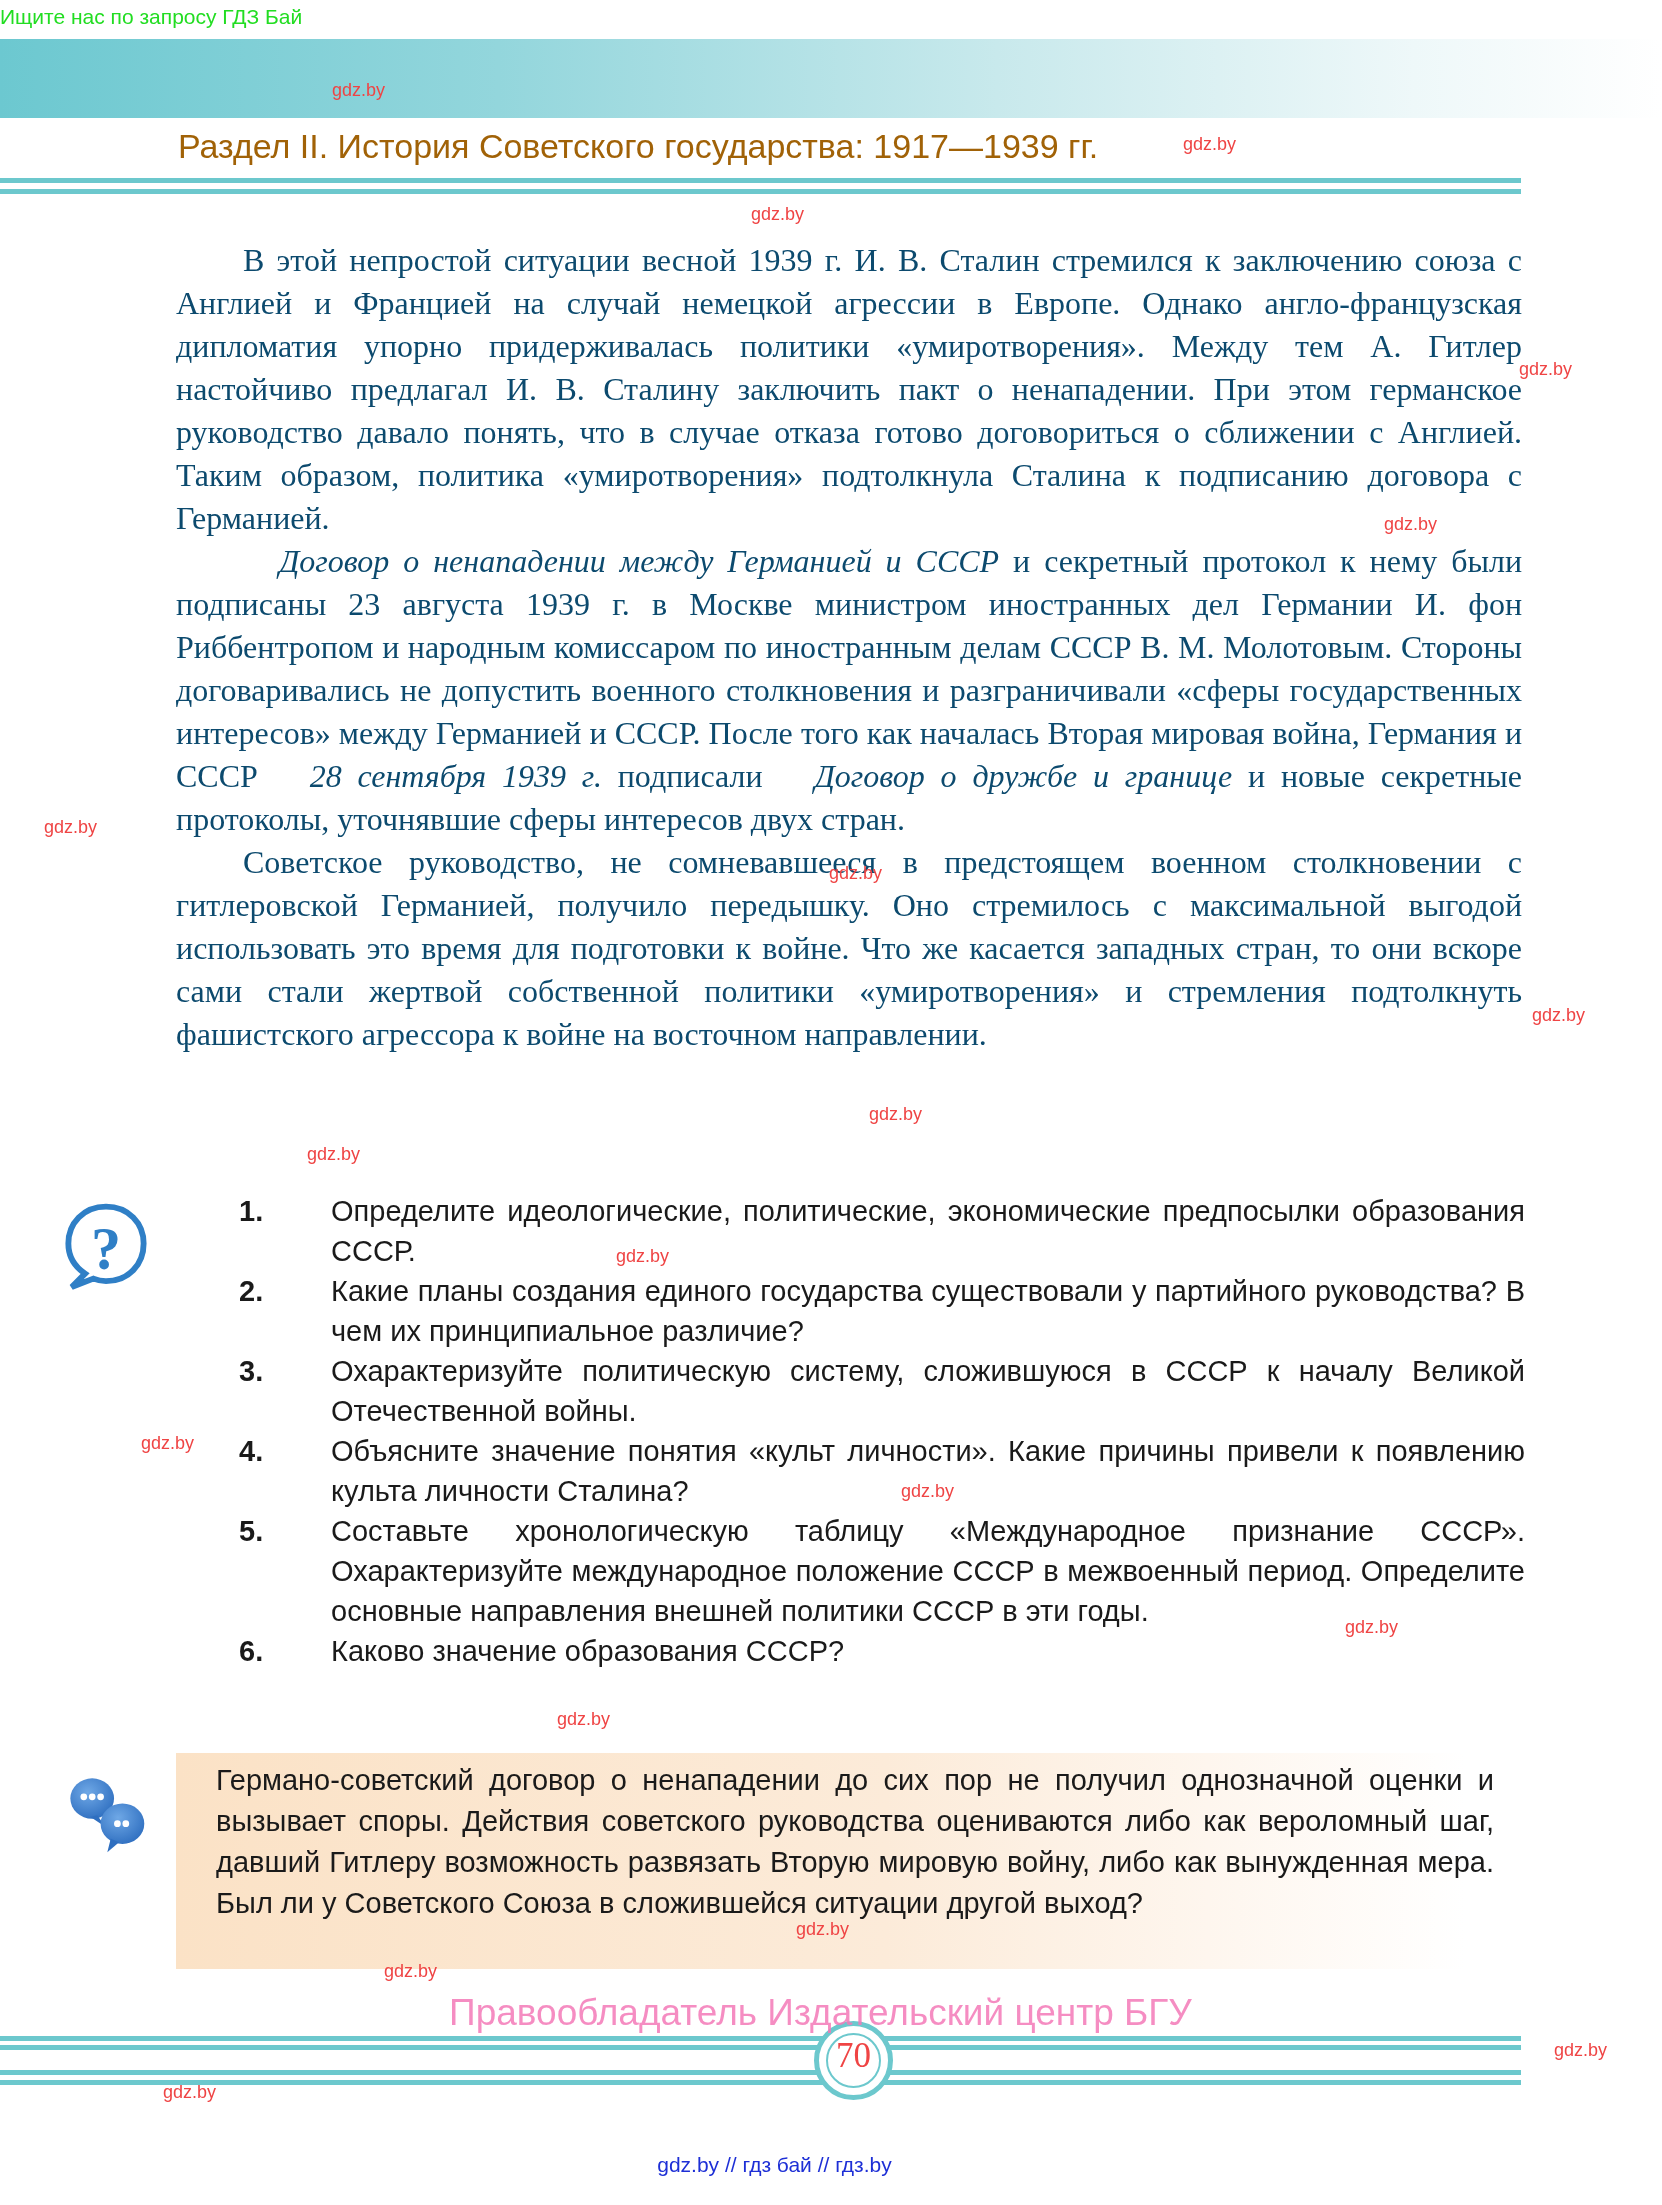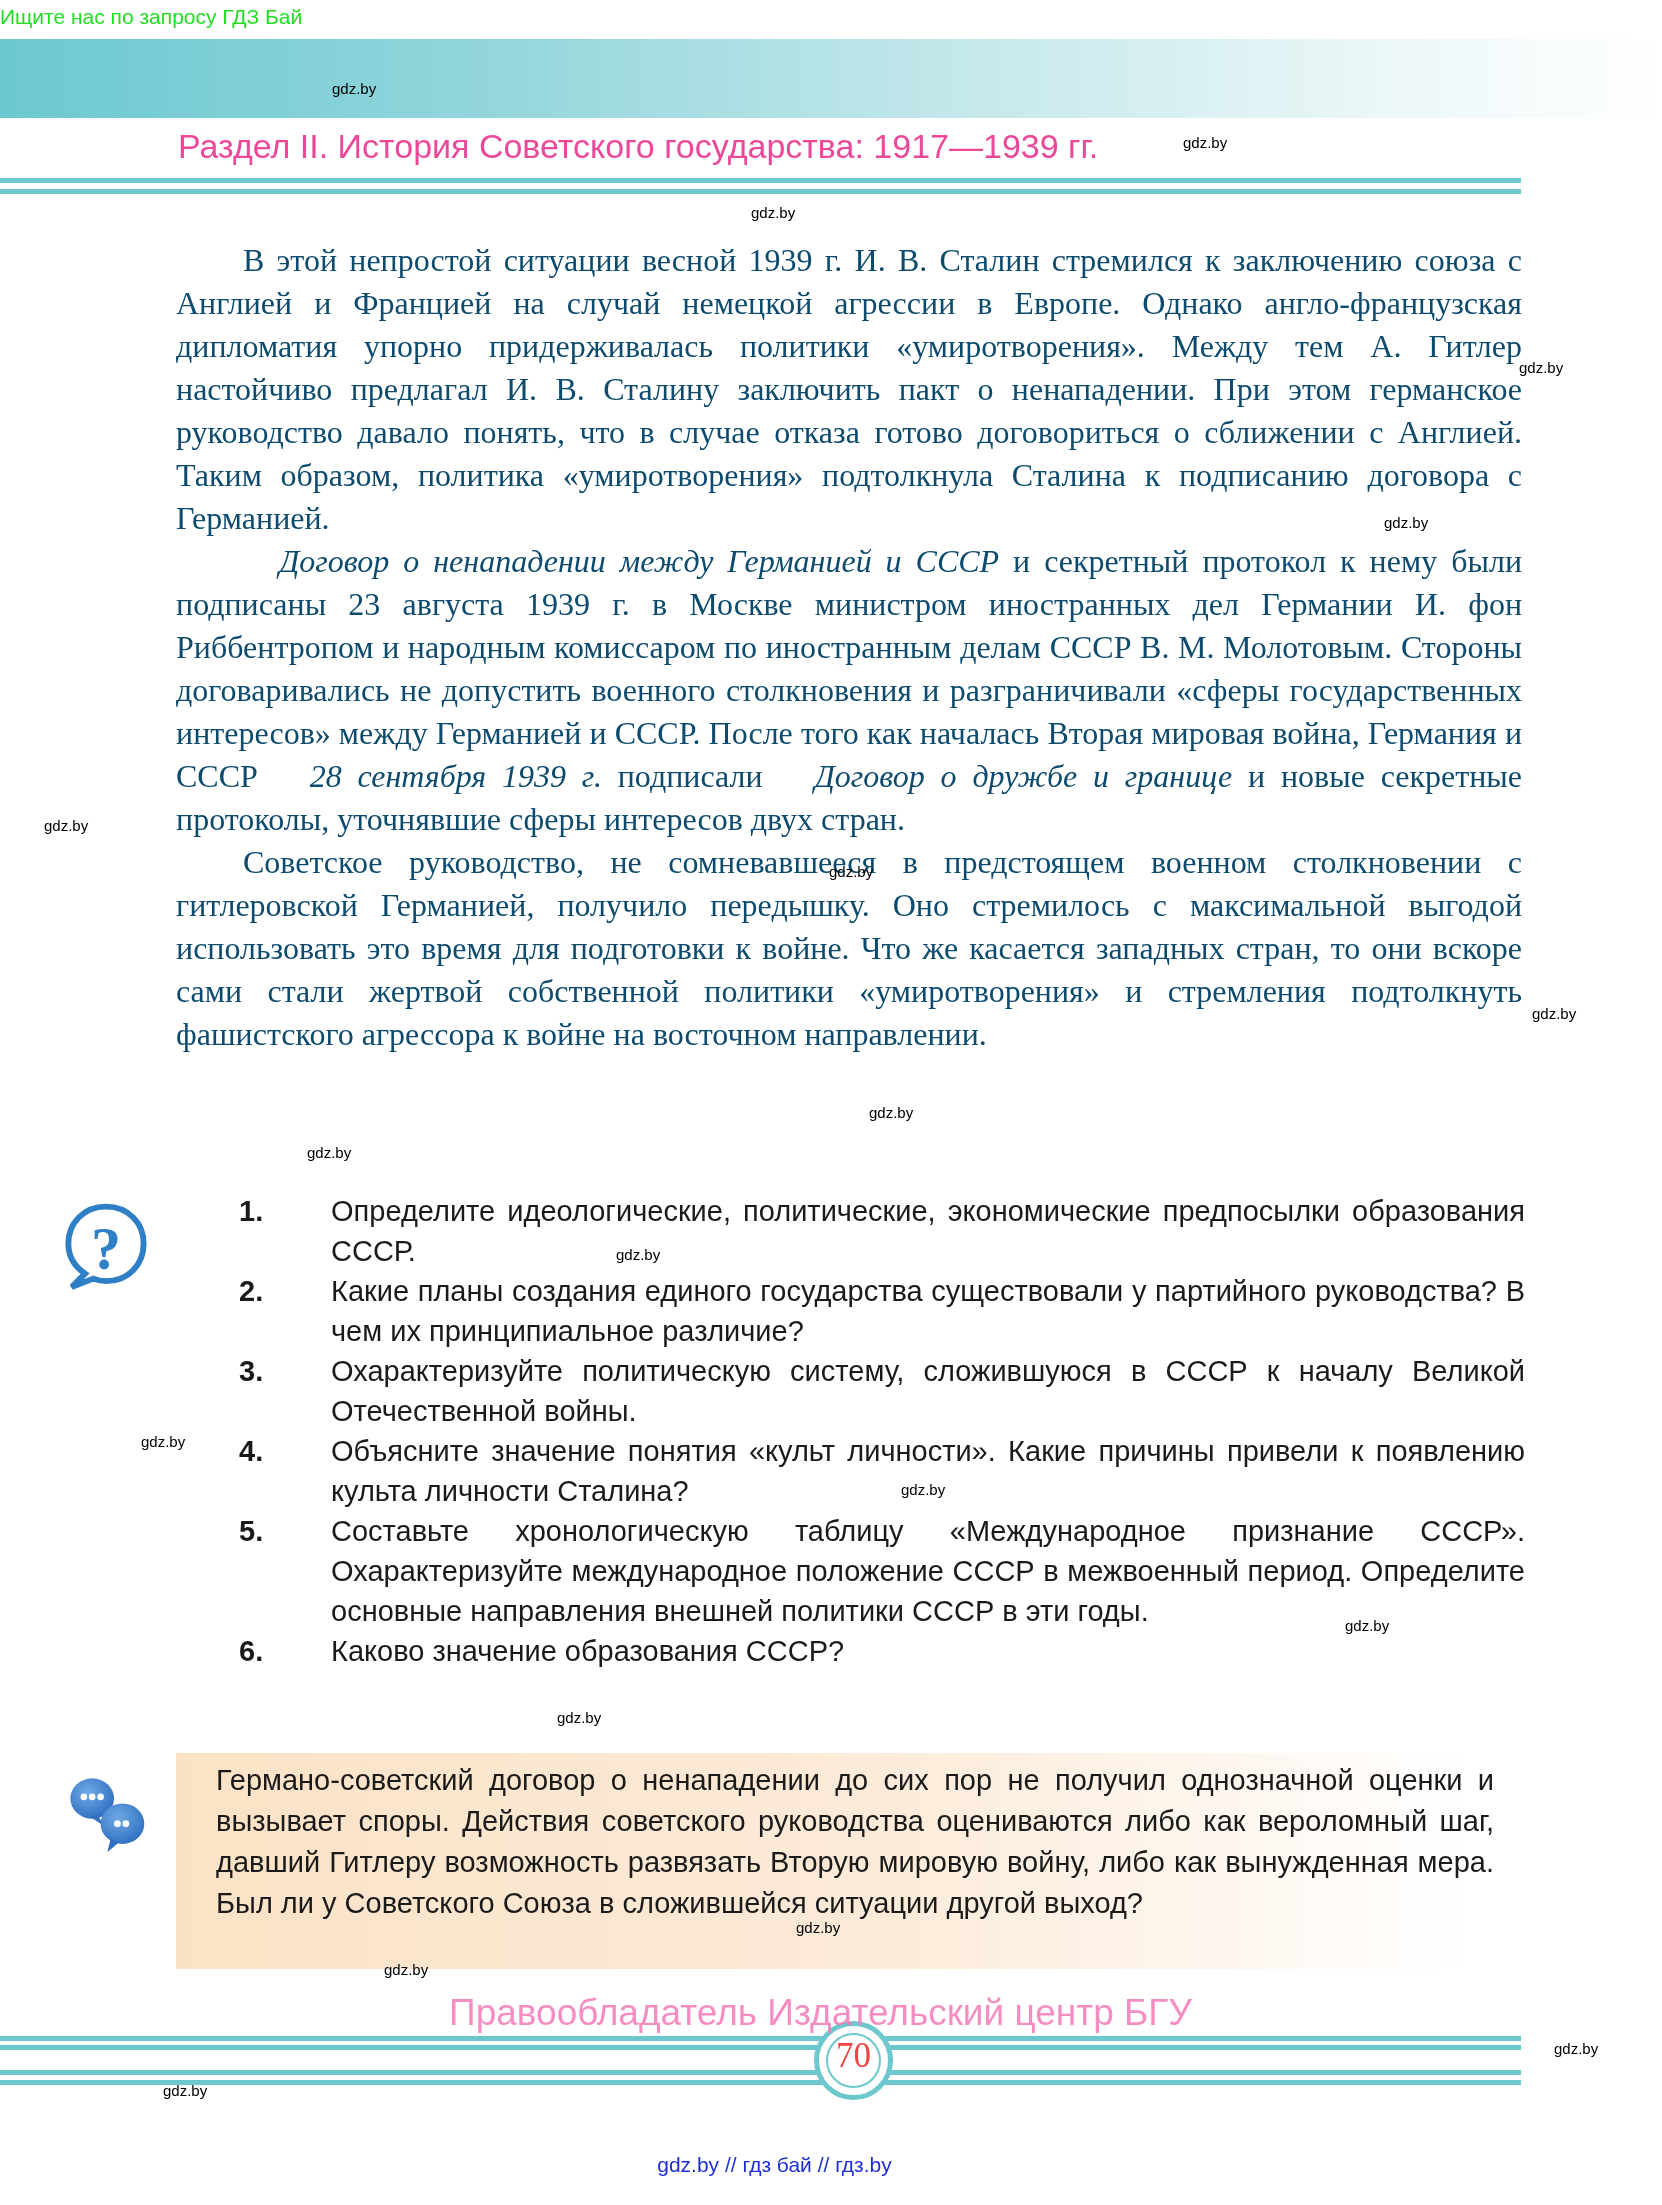--- a/index.html
+++ b/index.html
@@ -3,22 +3,22 @@
 <meta charset="utf-8">
 <style>
   html, body { margin:0; padding:0; }
   body { width:1662px; height:2205px; position:relative; background:#ffffff; overflow:hidden;
          font-family:"Liberation Sans", sans-serif; color:#1a1a1a; }
   .abs { position:absolute; }
   .top-banner { left:0; top:5px; width:1662px; color:#22dd22; font-size:21px;
                 font-family:"Liberation Sans", sans-serif; }
   .header-band { left:0; top:39px; width:1662px; height:79px;
                  background:linear-gradient(to right,#6cc8d0 0%,#93d6dc 30%,#c8e9ec 60%,#eef8f9 85%,#ffffff 100%); }
-  .wm { font-family:"Liberation Sans", sans-serif; font-size:15px; color:#000000; letter-spacing:0; }
-  .section-title { left:178px; top:127px; font-size:34px; color:#ec4899; white-space:nowrap; }
+  .wm { font-family:"Liberation Sans", sans-serif; font-size:18px; color:#ef4444; letter-spacing:0; }
+  .section-title { left:178px; top:127px; font-size:34px; color:#a16207; white-space:nowrap; }
   .rule { left:0; width:1521px; height:5px; background:#6cc8cd; }
   .body-text { left:176px; width:1346px; font-family:"Liberation Serif", serif; font-size:32px;
                line-height:43px; text-align:justify; color:#0c4a6e; }
   .body-text p { margin:0; text-indent:67px; }
   .body-text i { font-style:italic;margin-left:36px; }
   .q-icon { left:60px; top:1200px; width:92px; height:92px; }
   .questions { left:239px; top:1191px; width:1286px; font-family:"Liberation Sans", sans-serif;
                font-size:29px; line-height:40px; color:#1a1a1a; }
   .q-item { display:flex; text-align:justify; }
   .q-num { font-weight:bold; width:44px; flex:none; }

